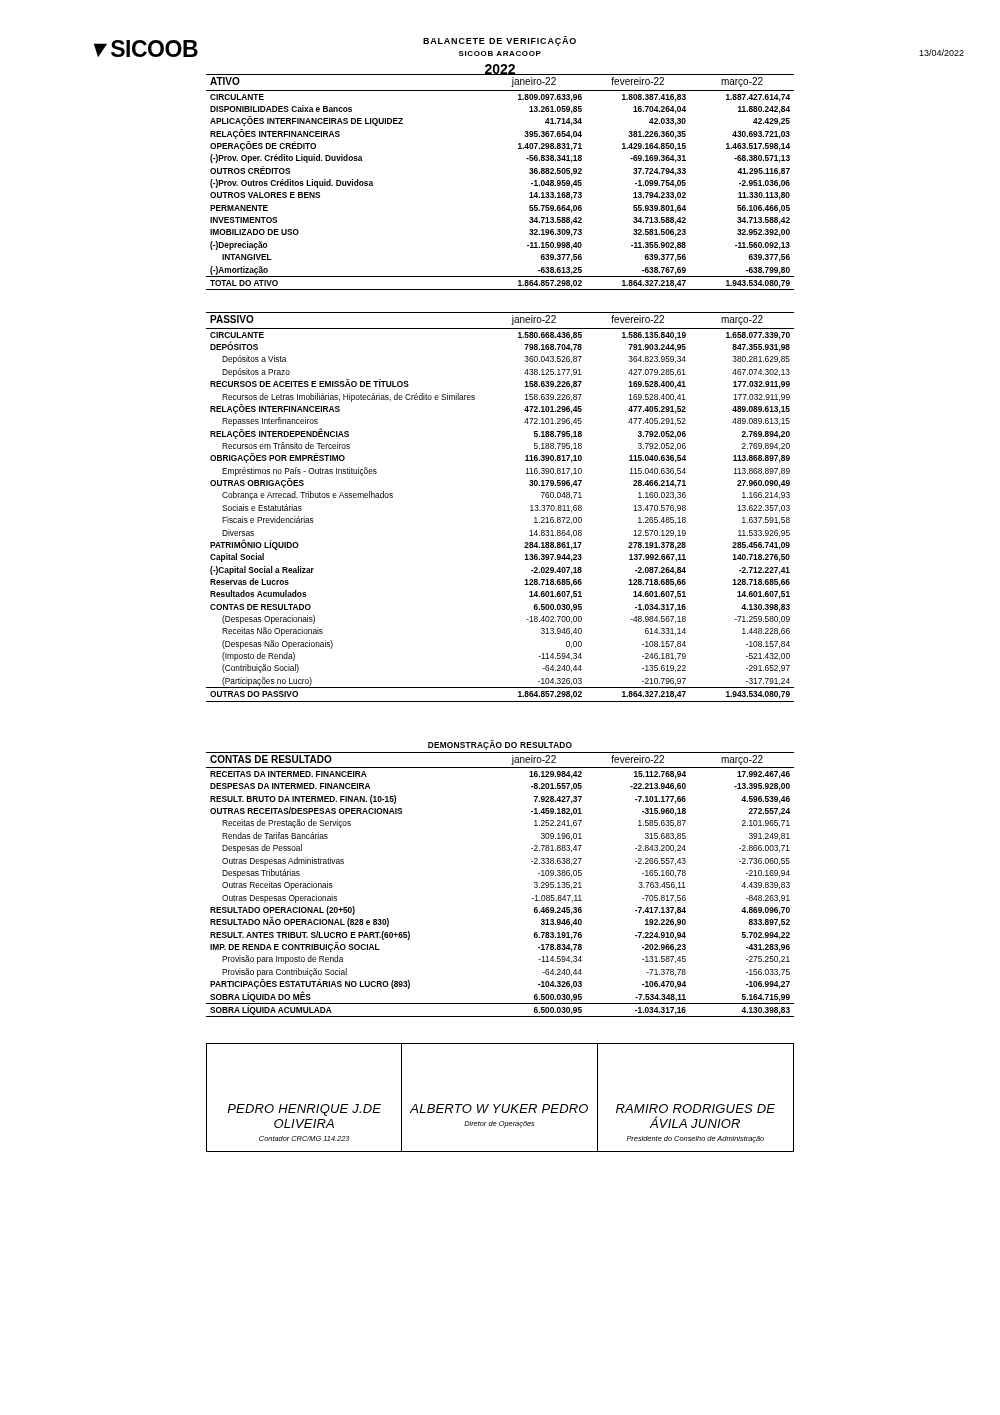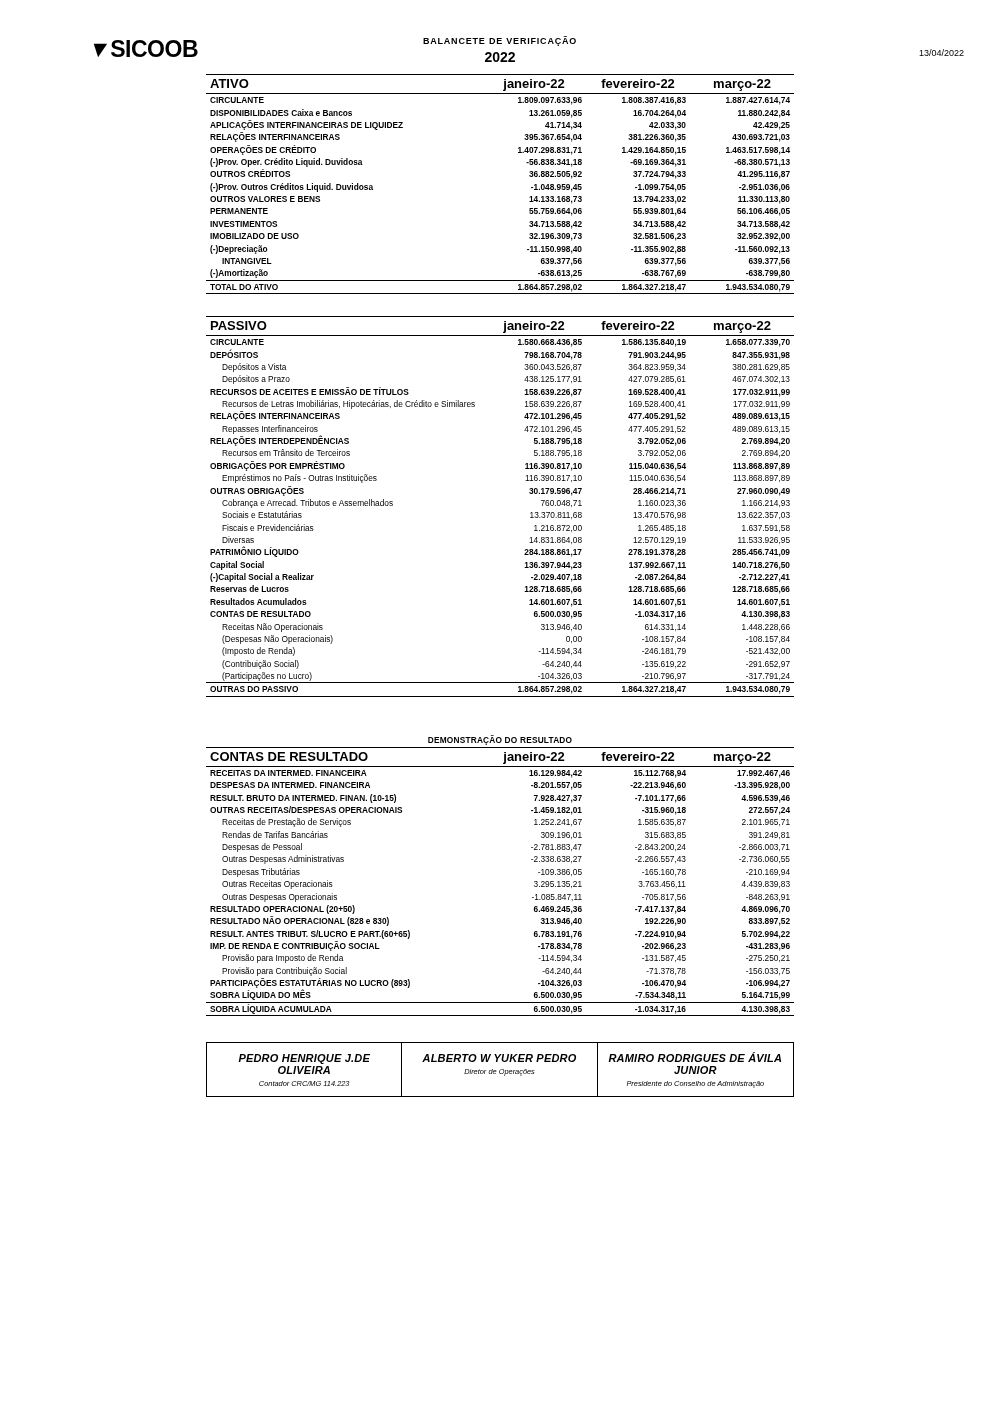--- a/index.html
+++ b/index.html
@@ -49,23 +49,23 @@
     white-space: nowrap;
     overflow: hidden;
   }
   table.fin col.c-label { width: 276px; }
   table.fin col.c-val { width: 104px; }
 
   .hdr td {
     font-weight: bold;
     border-top: 1.1px solid #000;
     border-bottom: 1.1px solid #000;
-    font-size: 13px;
-  }
-  .hdr td.num { text-align: center; font-weight: bold; }
+    font-size: 10px;
+  }
+  .hdr td.num { text-align: center; font-weight: normal; }
   td.num { text-align: right; }
   tr.b td { font-weight: bold; }
   tr.ind td.lbl { padding-left: 16px; }
   tr.total td {
     font-weight: bold;
     border-top: 1.1px solid #000;
     border-bottom: 1.1px solid #000;
   }
   .spacer { height: 22px; }
 
@@ -81,34 +81,35 @@
     display: flex;
     border: 1.1px solid #000;
   }
   .sign-cell {
     flex: 1 1 33.33%;
     text-align: center;
     padding: 9px 4px 8px 4px;
     border-right: 1.1px solid #000;
   }
   .sign-cell:last-child { border-right: none; }
-  .sign-name { font-size: 11px; font-weight: bold; font-style: italic; letter-spacing: 0.2px; }
+  .sign-name { font-size: 13px; font-weight: normal; font-style: italic; letter-spacing: 0.2px; margin-top: 48px; }
   .sign-role { font-size: 7.4px; font-style: italic; margin-top: 3px; }
 </style>
 </head>
 <body>
 
 <div class="page">
 
   <div class="header">
     <div class="logo">
       <span class="mark">▼</span><span>SICOOB</span>
     </div>
     <div class="title-block">
       <div class="title-1">BALANCETE DE VERIFICAÇÃO</div>
+      <div class="title-2">SICOOB ARACOOP</div>
       <div class="title-3">2022</div>
     </div>
     <div class="doc-date">13/04/2022</div>
   </div>
 
   <div class="tbl-wrap">
     <table class="fin">
       <colgroup>
           <col class="c-label">
           <col class="c-val">
@@ -369,20 +370,26 @@
             <td class="lbl">Resultados Acumulados</td>
             <td class="num">14.601.607,51</td>
             <td class="num">14.601.607,51</td>
             <td class="num">14.601.607,51</td>
           </tr>
           <tr class="b ">
             <td class="lbl">CONTAS DE RESULTADO</td>
             <td class="num">6.500.030,95</td>
             <td class="num">-1.034.317,16</td>
             <td class="num">4.130.398,83</td>
+          </tr>
+          <tr class="ind">
+            <td class="lbl">(Despesas Operacionais)</td>
+            <td class="num">-18.402.700,00</td>
+            <td class="num">-48.984.567,18</td>
+            <td class="num">-71.259.580,09</td>
           </tr>
           <tr class="ind">
             <td class="lbl">Receitas Não Operacionais</td>
             <td class="num">313.946,40</td>
             <td class="num">614.331,14</td>
             <td class="num">1.448.228,66</td>
           </tr>
           <tr class="ind">
             <td class="lbl">(Despesas Não Operacionais)</td>
             <td class="num">0,00</td>

